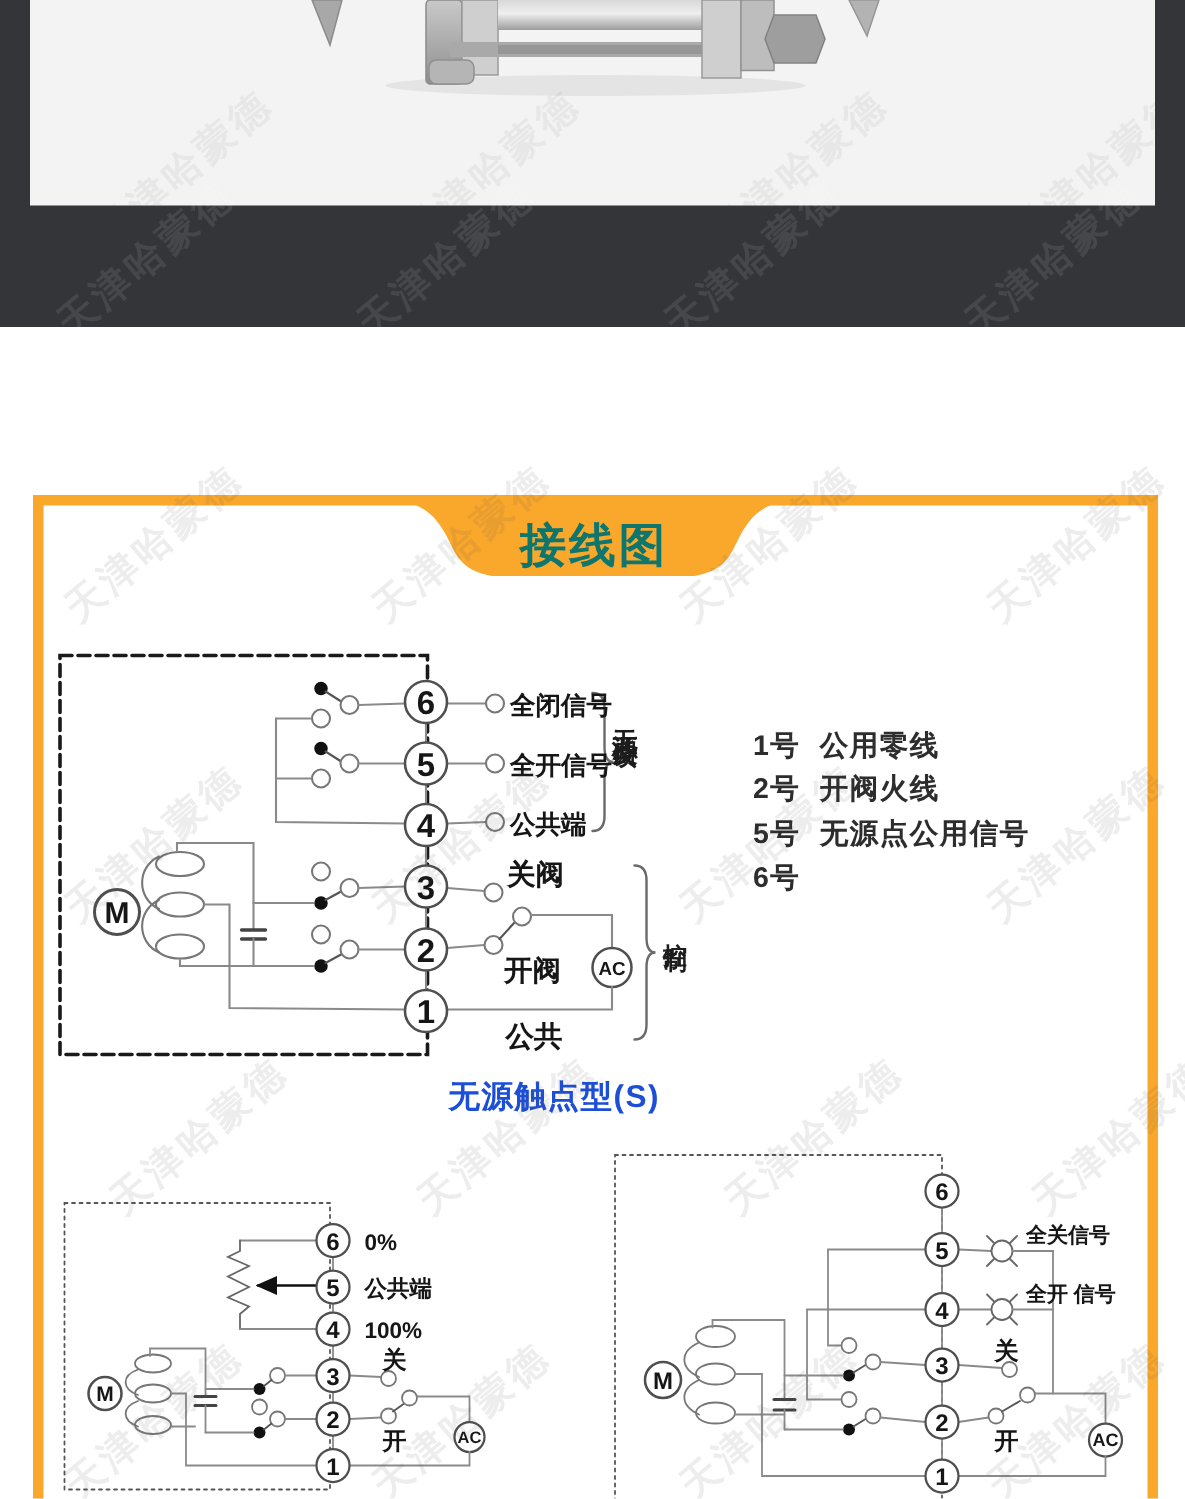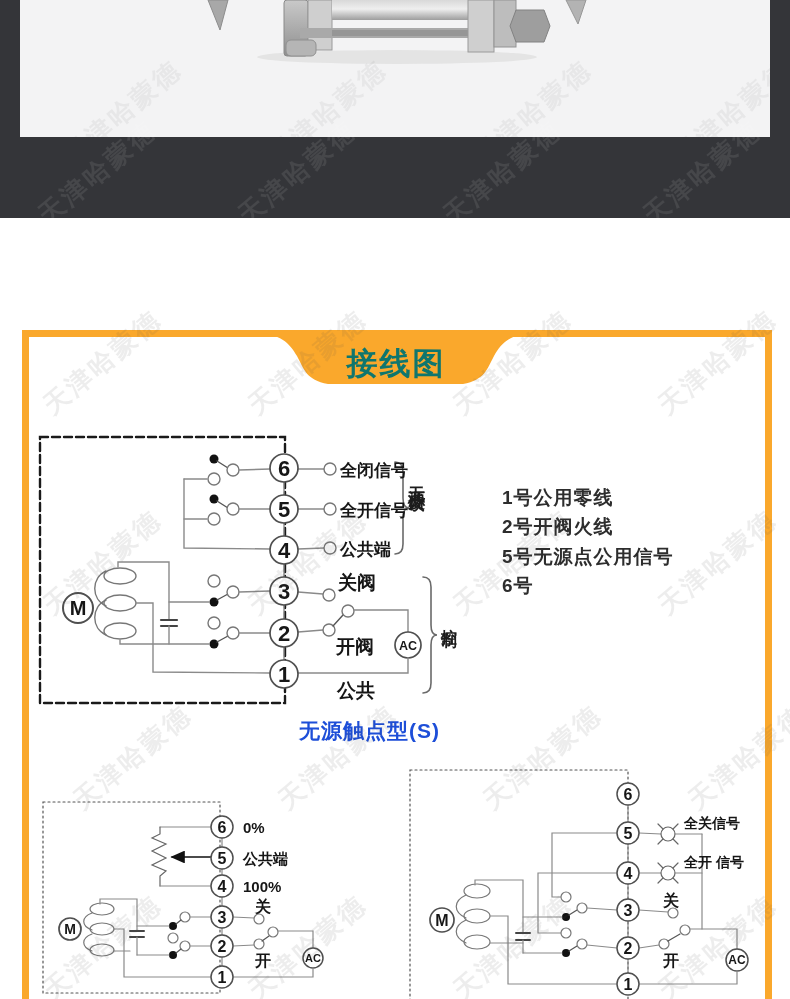--- a/index.html
+++ b/index.html
@@ -17,21 +17,21 @@
 
   .diagram-svg { position:absolute; left:0; top:0; }
 
   
   .abs { position:absolute; }
   .box-title { left:290px; top:343px; width:212px; text-align:center;
     font-size:31px; font-weight:700; color:#0f766e; letter-spacing:2px; }
   .legend { left:502px; top:483px; }
   .legend-row { display:flex; line-height:29.4px; font-size:19px; font-weight:700;
     color:#2d2d2d; letter-spacing:1px; white-space:nowrap; }
-  .legend-num { }
+  .legend-num { margin-right:13px; }
   .caption { left:299px; top:717px; font-size:21px; font-weight:700; color:#1d4ed8; letter-spacing:1px; }
   .vtext { writing-mode:vertical-rl; text-orientation:upright; color:#1c1c1c; font-weight:700; }
   .vt-feedback { left:405px; top:473px; font-size:17px; letter-spacing:3px; }
   .vt-control  { left:438px; top:616px; font-size:16px; letter-spacing:3px; }
 
   
   .wm { position:absolute; font-size:26px; font-weight:700; letter-spacing:3px;
     transform:rotate(-40deg); white-space:nowrap; pointer-events:none; }
   .wm-dark  { color:rgba(255,255,255,0.09); }
   .wm-light { color:rgba(80,80,80,0.10); }

